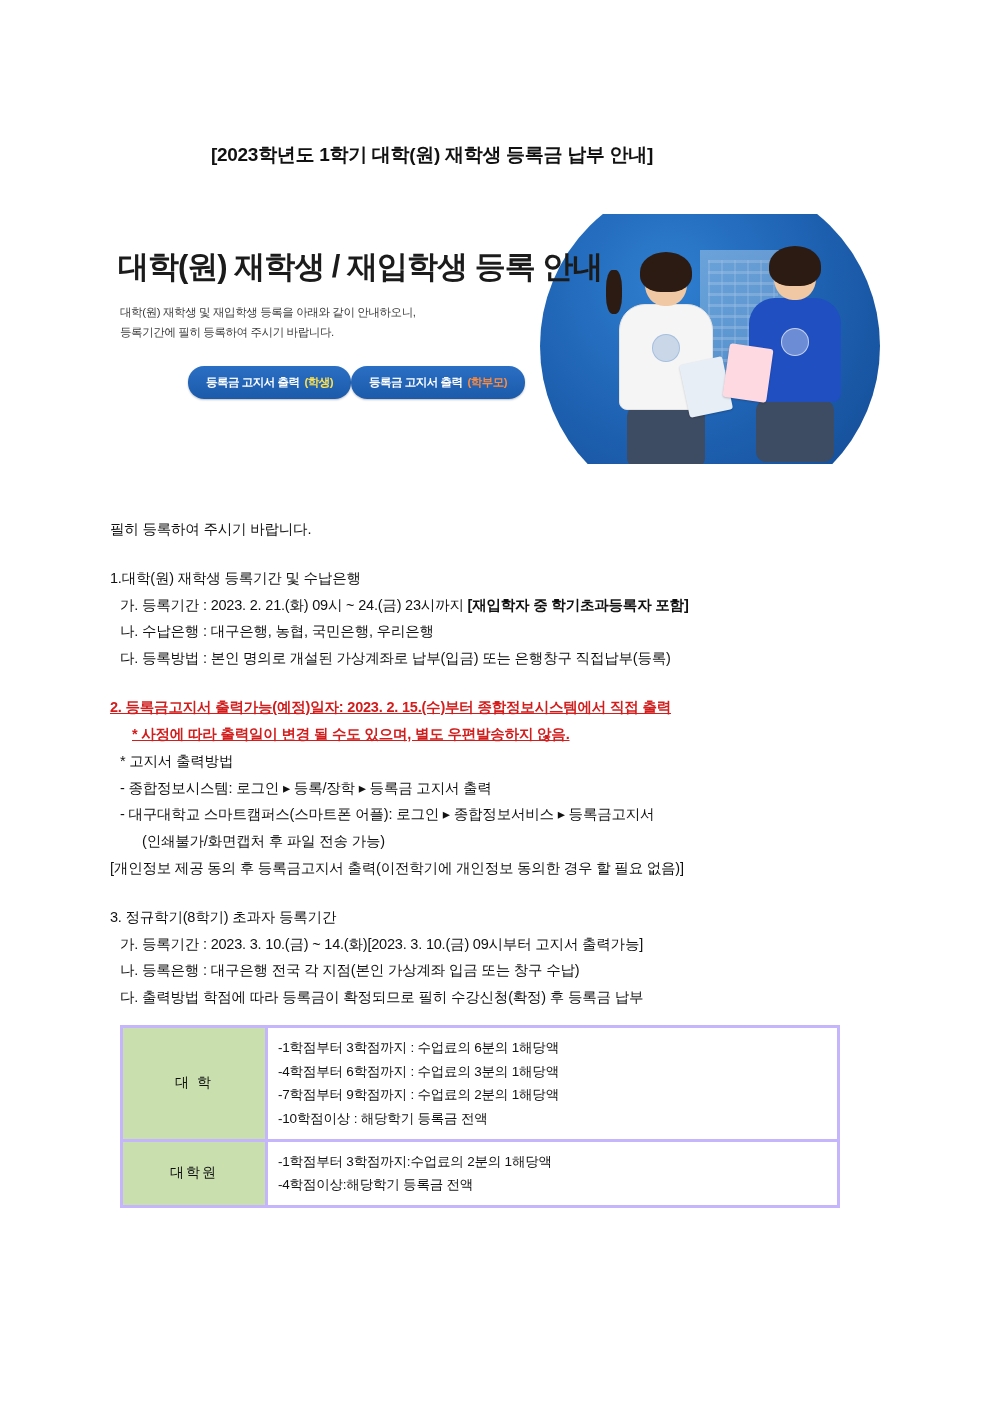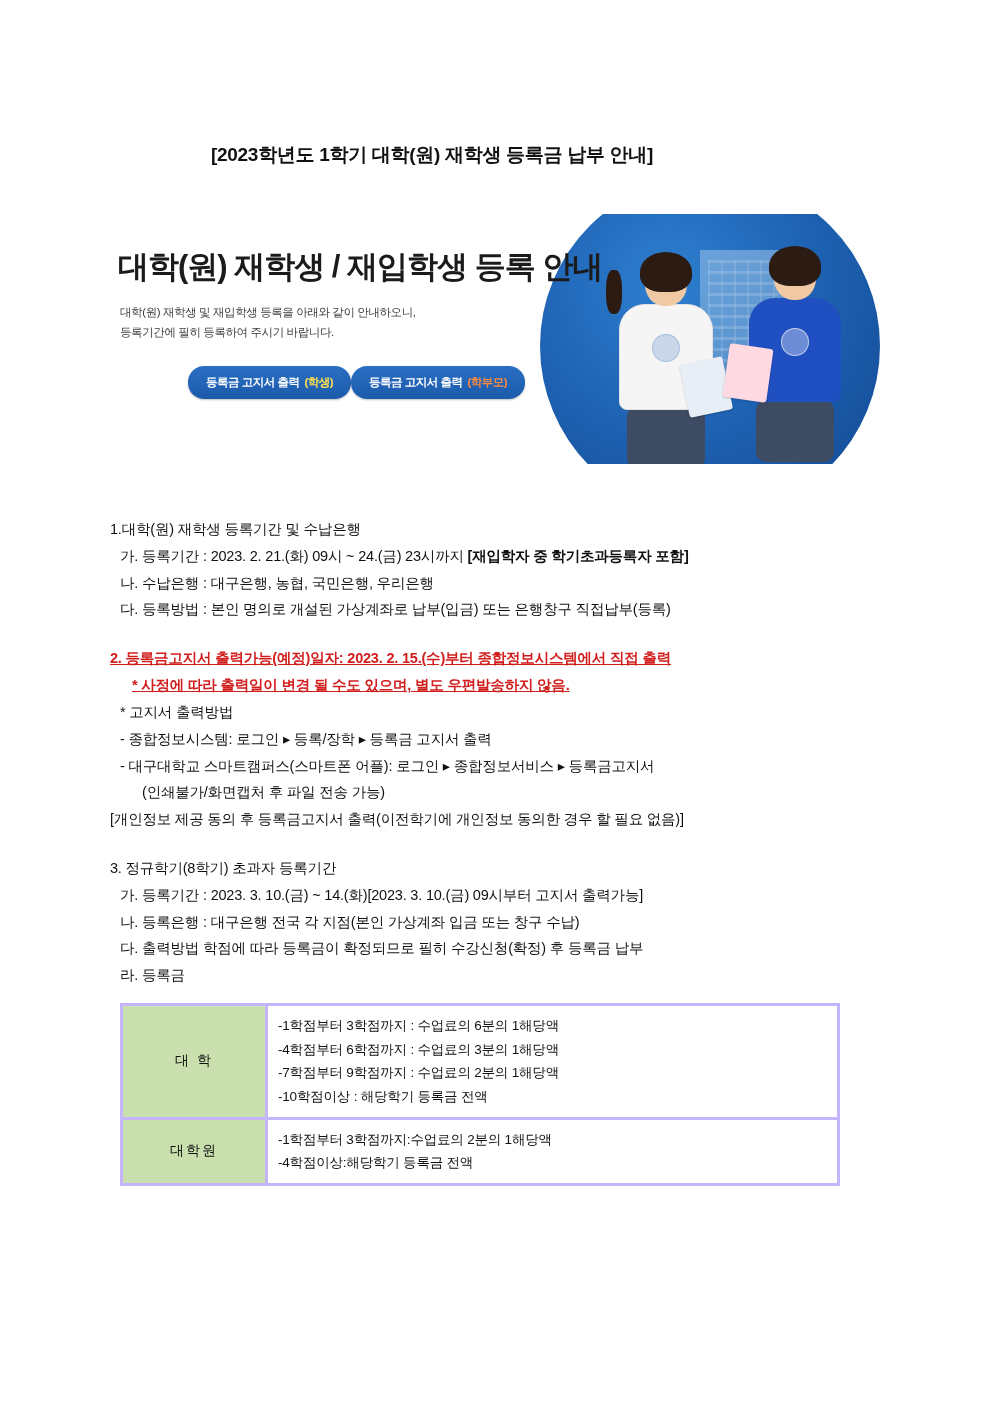--- a/index.html
+++ b/index.html
@@ -247,20 +247,21 @@
           <span>등록금 고지서 출력</span>
           <span class="tag-parent">(학부모)</span>
         </div>
       </div>
     </div>
   </div>
 
   <div class="body-text">
 
     <div class="para">
+      <div class="line">필히 등록하여 주시기 바랍니다.</div>
     </div>
 
     <div class="blk">
       <div class="line">1.대학(원) 재학생 등록기간 및 수납은행</div>
       <div class="line indent1"><span>가. 등록기간 : 2023. 2. 21.(화) 09시 ~ 24.(금) 23시까지 </span><span class="bold">[재입학자 중 학기초과등록자 포함]</span></div>
       <div class="line indent1">나. 수납은행 : 대구은행, 농협, 국민은행, 우리은행</div>
       <div class="line indent1">다. 등록방법 : 본인 명의로 개설된 가상계좌로 납부(입금) 또는 은행창구 직접납부(등록)</div>
     </div>
 
     <div class="blk">
@@ -271,21 +272,20 @@
       <div class="line indent1">- 대구대학교 스마트캠퍼스(스마트폰 어플): 로그인 ▸ 종합정보서비스 ▸ 등록금고지서</div>
       <div class="line indent3">(인쇄불가/화면캡처 후 파일 전송 가능)</div>
       <div class="line">[개인정보 제공 동의 후 등록금고지서 출력(이전학기에 개인정보 동의한 경우 할 필요 없음)]</div>
     </div>
 
     <div class="blk">
       <div class="line">3. 정규학기(8학기) 초과자 등록기간</div>
       <div class="line indent1">가. 등록기간 : 2023. 3. 10.(금) ~ 14.(화)[2023. 3. 10.(금) 09시부터 고지서 출력가능]</div>
       <div class="line indent1">나. 등록은행 : 대구은행 전국 각 지점(본인 가상계좌 입금 또는 창구 수납)</div>
       <div class="line indent1">다. 출력방법 학점에 따라 등록금이 확정되므로 필히 수강신청(확정) 후 등록금 납부</div>
-      <div class="line indent1">라. 등록금</div>
     </div>
 
     <table class="fee">
       <tbody>
         <tr>
           <td class="head">대   학</td>
           <td class="cell">
             <div>-1학점부터 3학점까지 : 수업료의 6분의 1해당액</div>
             <div>-4학점부터 6학점까지 : 수업료의 3분의 1해당액</div>
             <div>-7학점부터 9학점까지 : 수업료의 2분의 1해당액</div>

